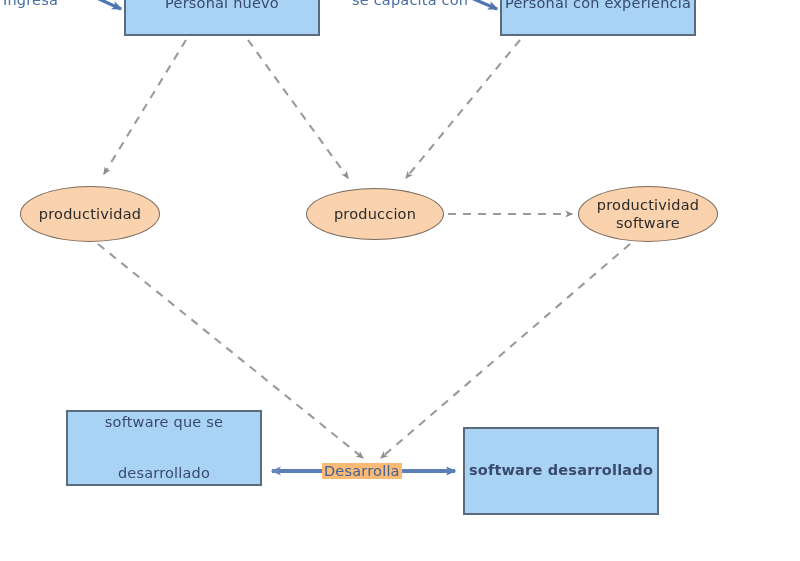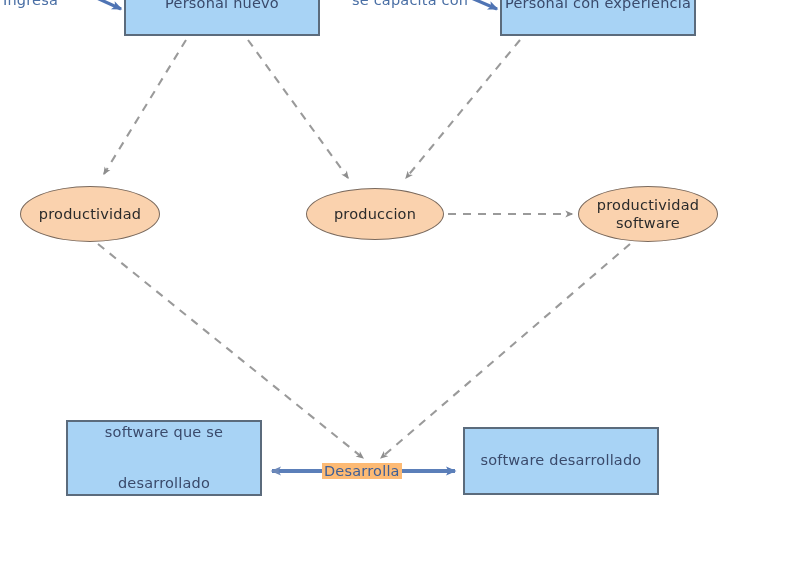--- a/index.html
+++ b/index.html
@@ -133,26 +133,26 @@
 
   <div class="node ellipse" style="left:306px; top:188px; width:138px; height:52px;">
     <span>produccion</span>
   </div>
 
   <div class="node ellipse" style="left:578px; top:186px; width:140px; height:56px; flex-direction:column;">
     <span>productividad</span>
     <span>software</span>
   </div>
 
-  <div class="node box" style="left:66px; top:420px; width:196px; height:76px; flex-direction:column;gap:31px;">
+  <div class="node box" style="left:66px; top:410px; width:196px; height:76px; flex-direction:column;gap:31px;">
     <span>software que se</span>
     <span>desarrollado</span>
   </div>
 
-  <div class="node box" style="left:463px; top:427px; width:196px; height:68px;">
+  <div class="node box" style="left:463px; top:427px; width:196px; height:88px;font-weight:bold;">
     <span>software desarrollado</span>
   </div>
 
   <div class="edge-label" style="left:3px; top:-8px;">Ingresa</div>
 
   <div class="edge-label" style="left:352px; top:-8px;">se capacita con</div>
 
   <div class="edge-label dark" style="left:322px; top:463px; background:#fdba74; padding:0 2px;">Desarrolla</div>
 
 </div>

